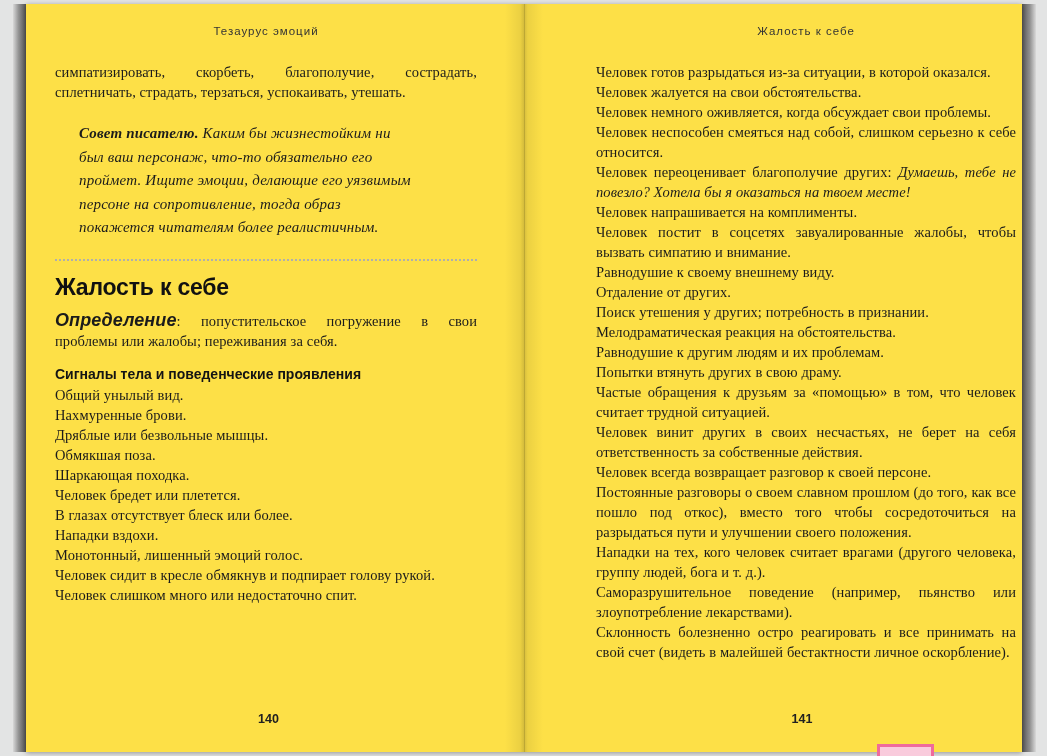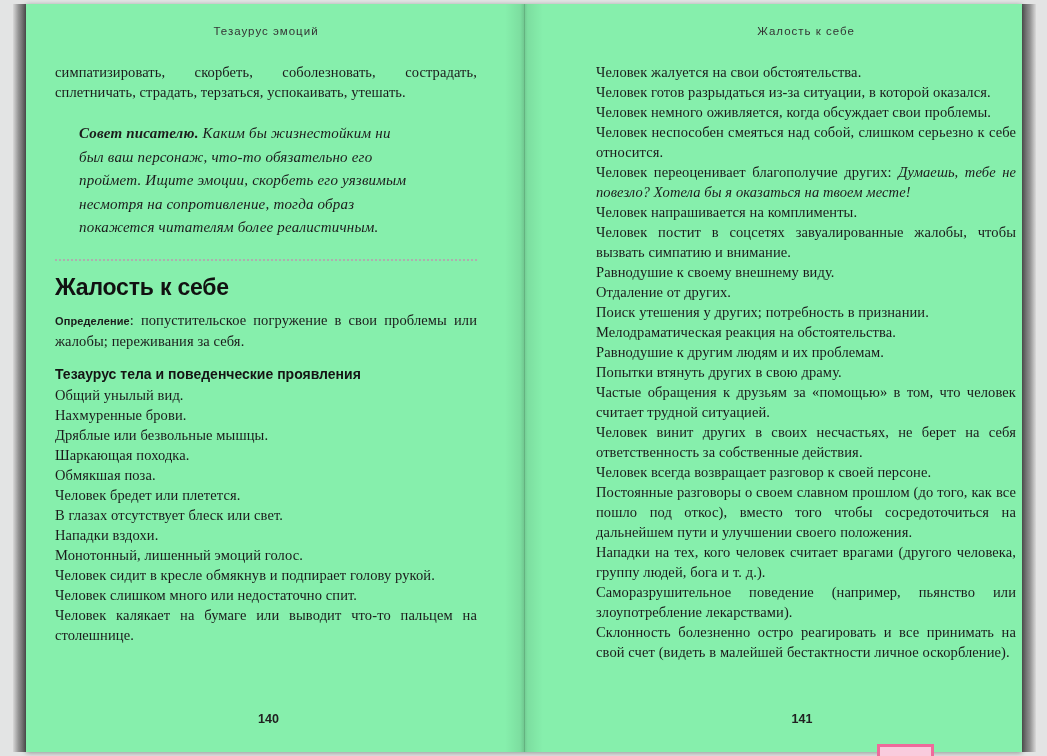--- a/index.html
+++ b/index.html
@@ -11,21 +11,21 @@
     font-family: "Liberation Serif", serif;
     color: #1b1b1b;
   }
   .edge { position: absolute; top: 4px; height: 748px; }
   .edge-left  { left: 13px;  width: 13px; background: linear-gradient(to right, #d8d8d8, #909090 45%, #565656); }
   .edge-right { left: 1022px; width: 14px; background: linear-gradient(to left,  #dadada, #8f8f8f 45%, #585858); }
 
   .spread {
     position: absolute; left: 26px; top: 4px;
     width: 996px; height: 748px;
-    background: #86efac;
+    background: #fde047;
     box-shadow: 0 1px 5px rgba(0,0,0,0.35);
   }
   .gutter {
     position: absolute; left: 479px; top: 0; width: 38px; height: 100%;
     background: linear-gradient(to right, rgba(0,0,0,0) 0%, rgba(0,0,0,0.07) 40%, rgba(0,0,0,0.16) 50%, rgba(0,0,0,0.07) 60%, rgba(0,0,0,0) 100%);
     pointer-events: none;
   }
   .gutter::after {
     content: ""; position: absolute; left: 19px; top: 0; width: 1px; height: 100%;
     background: rgba(0,0,0,0.12);
@@ -47,21 +47,21 @@
     margin: 0;
     font-size: 14.5px;
     line-height: 20px;
     text-align: justify;
     hyphens: auto;
     letter-spacing: 0.1px;
   }
   .def { margin-top: 6px; }
   .def b {
     font-family: "Liberation Sans", sans-serif;
-    font-size: 11px; font-weight: 700;
+    font-size: 18px; font-weight: 700; font-style: italic;
   }
 
   .tip {
     margin: 20px 8px 0 24px;
     width: 332px;
     font-style: italic;
     font-size: 15px;
     line-height: 23.5px;
     letter-spacing: 0.2px;
   }
@@ -108,72 +108,71 @@
 <div class="stage">
   <div class="edge edge-left"></div>
   <div class="edge edge-right"></div>
 
   <div class="spread">
     <div class="gutter"></div>
 
     <section class="page page-left">
       <header class="running-head">Тезаурус эмоций</header>
 
-      <p class="body">симпатизировать, скорбеть, соболезновать, сострадать, сплетничать, страдать, терзаться, успокаивать, утешать.</p>
+      <p class="body">симпатизировать, скорбеть, благополучие, сострадать, сплетничать, страдать, терзаться, успокаивать, утешать.</p>
 
       <div class="tip">
-        <span class="tip-label">Совет писателю.</span><span> Каким бы жизнестойким ни был ваш персонаж, что-то обязательно его проймет. Ищите эмоции, скорбеть его уязвимым несмотря на сопротивление, тогда образ покажется читателям более реалистичным.</span>
+        <span class="tip-label">Совет писателю.</span><span> Каким бы жизнестойким ни был ваш персонаж, что-то обязательно его проймет. Ищите эмоции, делающие его уязвимым персоне на сопротивление, тогда образ покажется читателям более реалистичным.</span>
       </div>
 
       <div class="dotted"></div>
 
       <h1 class="section-title">Жалость к себе</h1>
 
       <p class="body def">
         <b>Определение</b><span>: попустительское погружение в свои проблемы или жалобы; переживания за себя.</span>
       </p>
 
-      <h2 class="sub-heading">Тезаурус тела и поведенческие проявления</h2>
+      <h2 class="sub-heading">Сигналы тела и поведенческие проявления</h2>
 
       <p class="body">Общий унылый вид.</p>
       <p class="body">Нахмуренные брови.</p>
       <p class="body">Дряблые или безвольные мышцы.</p>
+      <p class="body">Обмякшая поза.</p>
       <p class="body">Шаркающая походка.</p>
-      <p class="body">Обмякшая поза.</p>
       <p class="body">Человек бредет или плетется.</p>
-      <p class="body">В глазах отсутствует блеск или свет.</p>
+      <p class="body">В глазах отсутствует блеск или более.</p>
       <p class="body">Нападки вздохи.</p>
       <p class="body">Монотонный, лишенный эмоций голос.</p>
       <p class="body">Человек сидит в кресле обмякнув и подпирает голову рукой.</p>
       <p class="body">Человек слишком много или недостаточно спит.</p>
-      <p class="body">Человек калякает на бумаге или выводит что-то пальцем на столешнице.</p>
 
       <div class="page-number">140</div>
     </section>
 
     <section class="page page-right">
       <header class="running-head">Жалость к себе</header>
 
+      <p class="body">Человек готов разрыдаться из-за ситуации, в которой оказался.</p>
       <p class="body">Человек жалуется на свои обстоятельства.</p>
-      <p class="body">Человек готов разрыдаться из-за ситуации, в которой оказался.</p>
       <p class="body">Человек немного оживляется, когда обсуждает свои проблемы.</p>
       <p class="body">Человек неспособен смеяться над собой, слишком серьезно к себе относится.</p>
       <p class="body"><span>Человек переоценивает благополучие других: </span><em>Думаешь, тебе не повезло? Хотела бы я оказаться на твоем месте!</em></p>
       <p class="body">Человек напрашивается на комплименты.</p>
       <p class="body">Человек постит в соцсетях завуалированные жалобы, чтобы вызвать симпатию и внимание.</p>
       <p class="body">Равнодушие к своему внешнему виду.</p>
       <p class="body">Отдаление от других.</p>
       <p class="body">Поиск утешения у других; потребность в признании.</p>
       <p class="body">Мелодраматическая реакция на обстоятельства.</p>
       <p class="body">Равнодушие к другим людям и их проблемам.</p>
       <p class="body">Попытки втянуть других в свою драму.</p>
       <p class="body">Частые обращения к друзьям за «помощью» в том, что человек считает трудной ситуацией.</p>
       <p class="body">Человек винит других в своих несчастьях, не берет на себя ответственность за собственные действия.</p>
       <p class="body">Человек всегда возвращает разговор к своей персоне.</p>
-      <p class="body">Постоянные разговоры о своем славном прошлом (до того, как все пошло под откос), вместо того чтобы сосредоточиться на дальнейшем пути и улучшении своего положения.</p>
+      <p class="body">Постоянные разговоры о своем славном прошлом (до того, как все пошло под откос), вместо того чтобы сосредоточиться на разрыдаться пути и улучшении своего положения.</p>
       <p class="body">Нападки на тех, кого человек считает врагами (другого человека, группу людей, бога и т. д.).</p>
       <p class="body">Саморазрушительное поведение (например, пьянство или злоупотребление лекарствами).</p>
       <p class="body">Склонность болезненно остро реагировать и все принимать на свой счет (видеть в малейшей бестактности личное оскорбление).</p>
 
       <div class="page-number">141</div>
     </section>
   </div>
 
   <div class="pink-marker"></div>
 </div>

